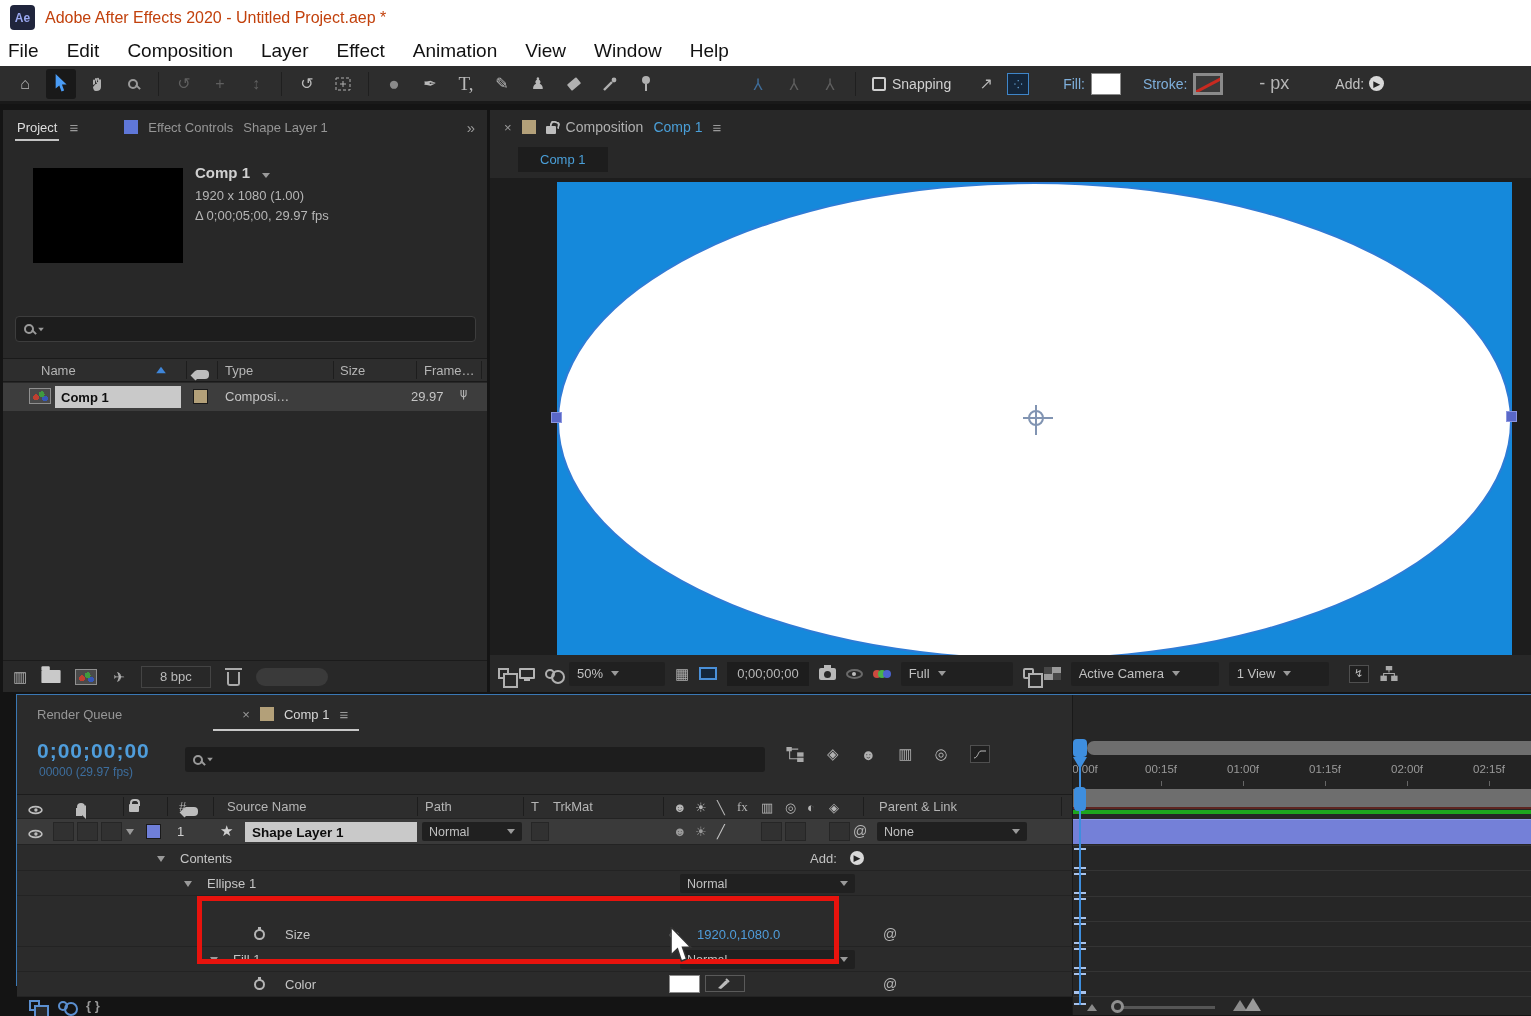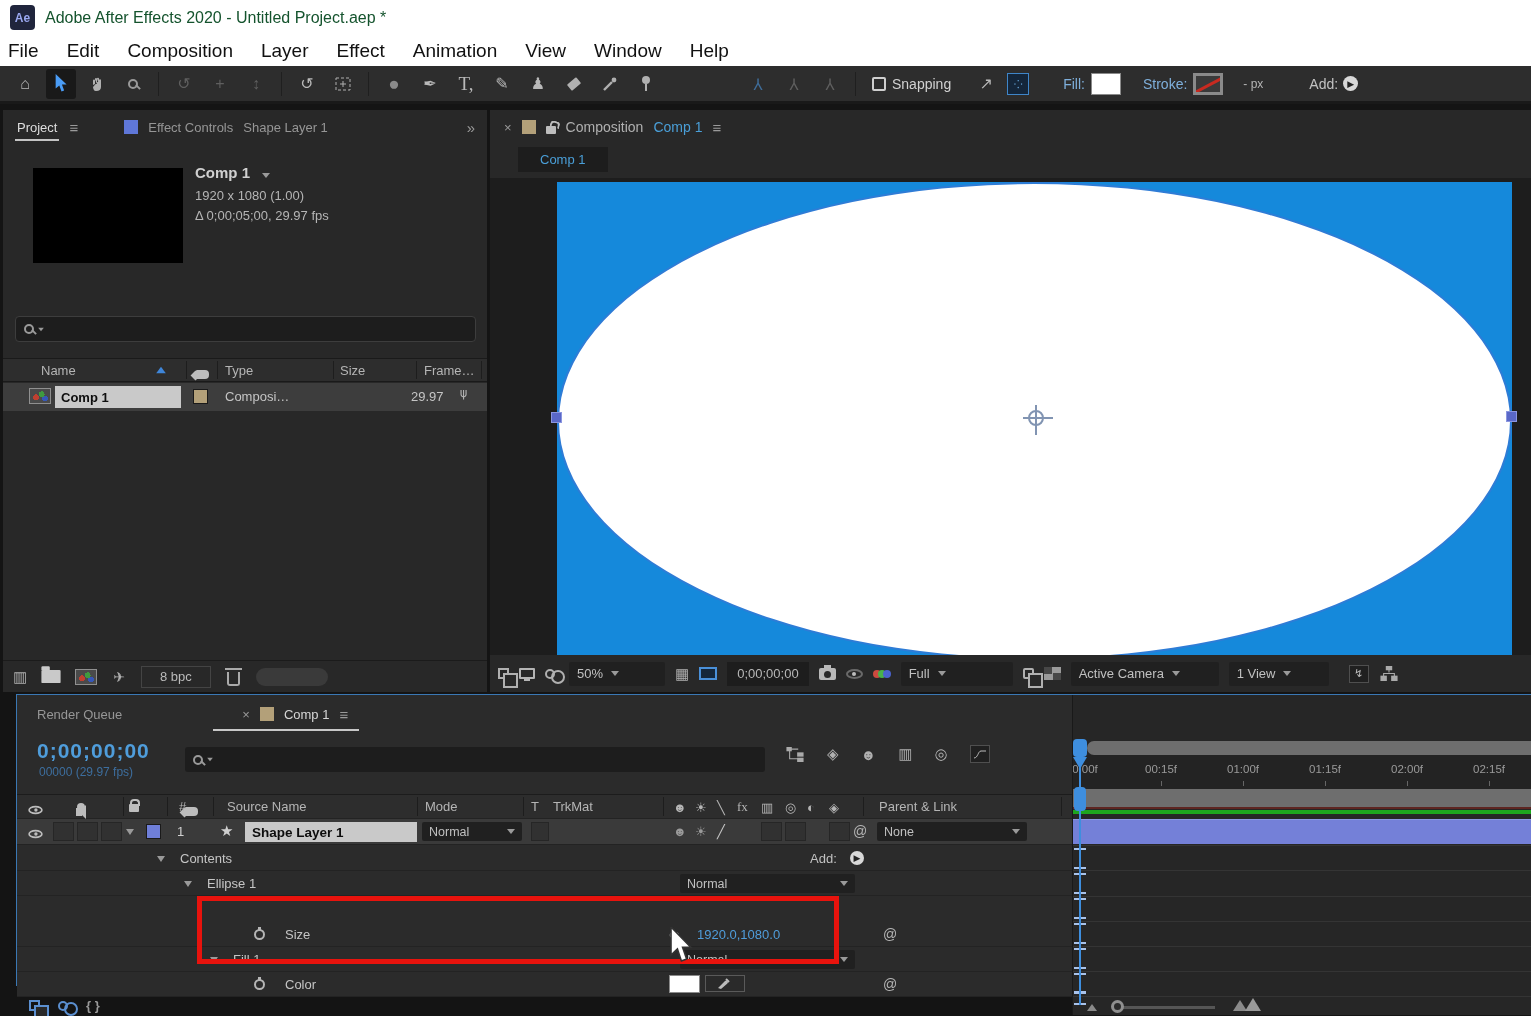--- a/index.html
+++ b/index.html
@@ -3,21 +3,21 @@
 <meta charset="utf-8">
 <style>
 *{margin:0;padding:0;box-sizing:border-box}
 body{font-family:"Liberation Sans",sans-serif;background:#141414;width:1531px;height:1016px;overflow:hidden}
 #root{position:relative;width:1531px;height:1016px;background:#141414;color:#c8c8c8;font-size:13px}
 .ab{position:absolute}
 .r{display:flex;align-items:center}
 
 .titlebar{position:absolute;left:0;top:0;width:1531px;height:35px;background:#ffffff;display:flex;align-items:center;padding-left:10px;gap:10px}
 .ae-logo{width:25px;height:25px;background:#20253c;color:#9aa8f0;font-weight:bold;font-size:12px;border-radius:4px;display:flex;align-items:center;justify-content:center}
-.title-text{color:#14532d;font-size:16px}
+.title-text{color:#c2410c;font-size:16px}
 .menubar{position:absolute;left:0;top:35px;width:1531px;height:31px;background:#ffffff;display:flex;align-items:center;padding-left:8px;gap:28px}
 .menubar span{color:#111;font-size:19px;cursor:default}
 
 .toolbar{position:absolute;left:0;top:66px;width:1531px;height:38px;background:#2d2d2d;border-bottom:3px solid #191919;display:flex;align-items:center;padding:0 10px;gap:6px}
 .tool{width:30px;height:30px;display:flex;align-items:center;justify-content:center;color:#b9b9b9;font-size:16px;border-radius:3px}
 .tool.active{background:#191919}
 .tool.dim{color:#5f5f5f}
 .tsep{width:1px;height:24px;background:#1f1f1f;margin:0 4px}
 .chkbox{width:14px;height:14px;border:2px solid #cfcfcf;border-radius:2px;margin-right:6px}
 .fill-swatch{width:30px;height:22px;background:#fff;border:1px solid #8a8a8a;margin-left:6px}
@@ -242,21 +242,21 @@
         <span>⁘</span>
       </div>
     <div class="r" style="margin-left:28px">
       <span style="color:#7fb0dc;font-size:14px">Fill:</span>
       <span class="fill-swatch"></span>
     </div>
     <div class="r" style="margin-left:16px">
       <span style="color:#7fb0dc;font-size:14px">Stroke:</span>
       <span class="stroke-swatch"></span>
     </div>
-    <span style="color:#b5b5b5;margin-left:14px;font-size:12px">- px</span>
+    <span style="color:#b5b5b5;margin-left:30px;font-size:18px">- px</span>
     <div class="r" style="margin-left:40px">
       <span style="color:#c2c2c2;font-size:14px">Add:</span>
       <span class="addcircle">
           <span>▶</span>
         </span>
     </div>
   </div>
 
   <div class="project-panel">
     <div class="panel-tabs">
@@ -417,21 +417,21 @@
       <span class="speaker ab" style="left:38px;top:8px"></span>
       <span class="solo ab" style="left:60px;top:8px"></span>
       <span class="lockico ab" style="left:82px;top:4px"></span>
       <span class="colsep" style="left:106px"></span>
       <span class="tagico ab" style="left:124px;top:8px"></span>
       <span class="colsep" style="left:150px"></span>
       <span class="ab" style="left:162px;top:4px">#</span>
       <span class="colsep" style="left:196px"></span>
       <span class="ab" style="left:210px;top:4px">Source Name</span>
       <span class="colsep" style="left:400px"></span>
-      <span class="ab" style="left:408px;top:4px">Mode</span>
+      <span class="ab" style="left:408px;top:4px">Path</span>
       <span class="colsep" style="left:506px"></span>
       <span class="ab" style="left:514px;top:4px">T</span>
       <span class="ab" style="left:536px;top:4px">TrkMat</span>
       <span class="colsep" style="left:646px"></span>
       <span class="ab" style="left:656px;top:5px">☻</span>
       <span class="ab" style="left:678px;top:5px">☀</span>
       <span class="ab" style="left:700px;top:5px">╲</span>
       <span class="ab" style="left:720px;top:4px;font-family:'Liberation Serif',serif">fx</span>
       <span class="ab" style="left:744px;top:5px">▥</span>
       <span class="ab" style="left:768px;top:5px">◎</span>

